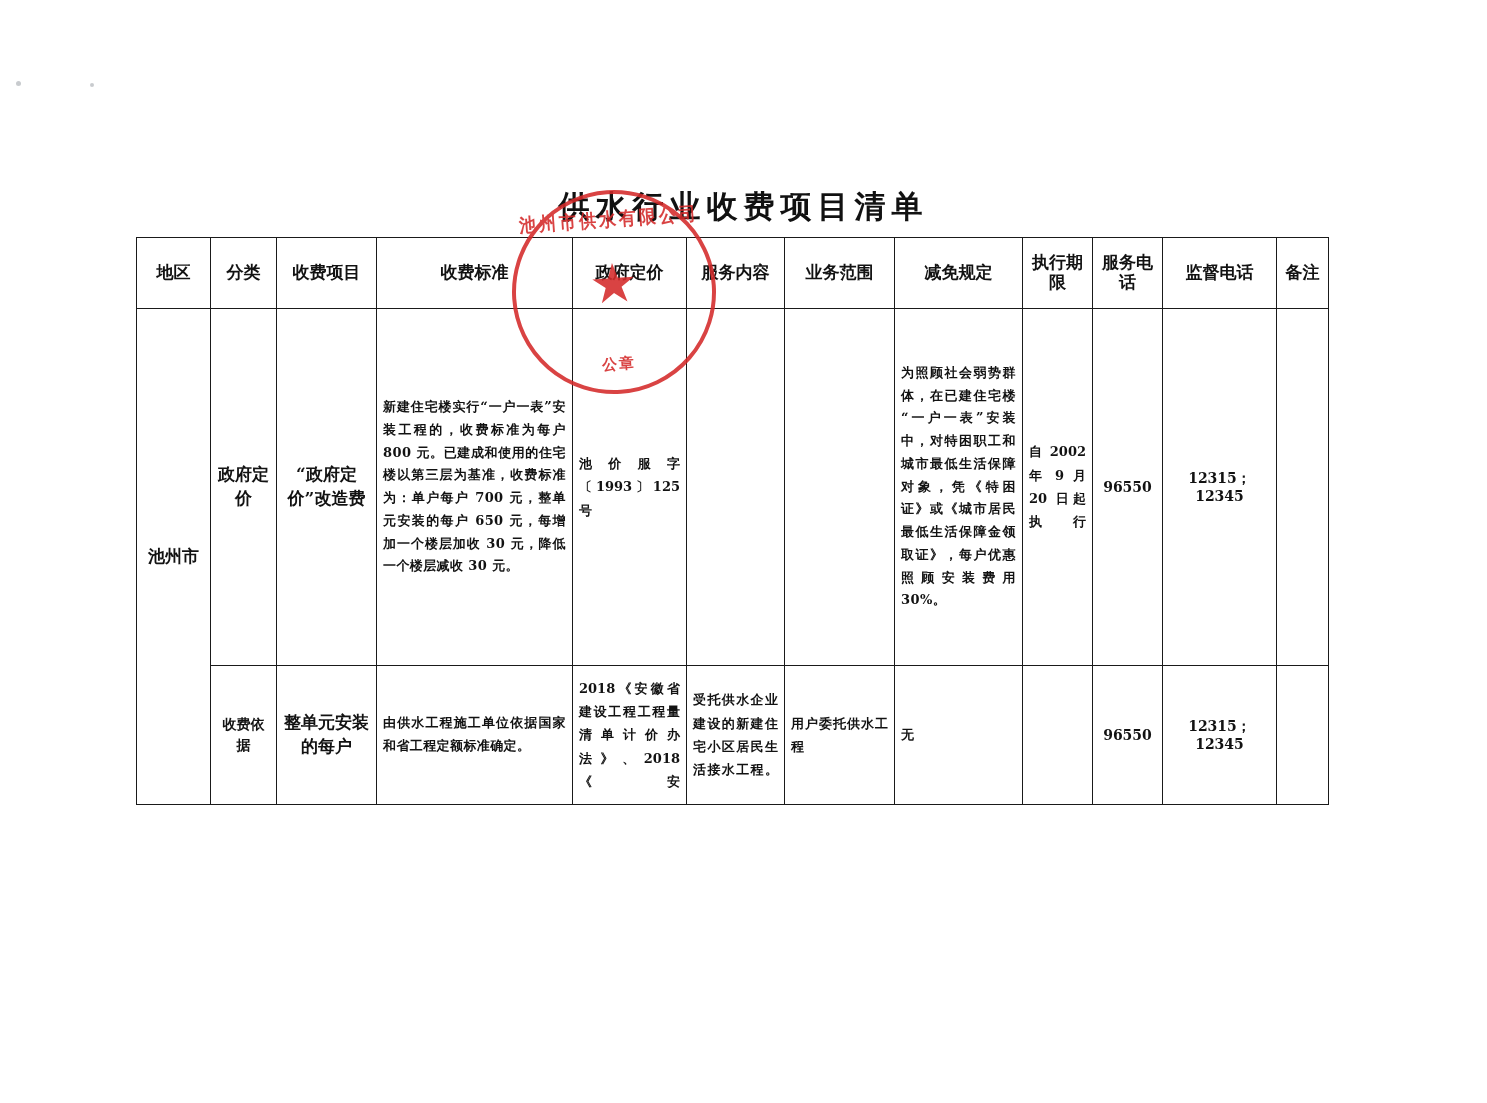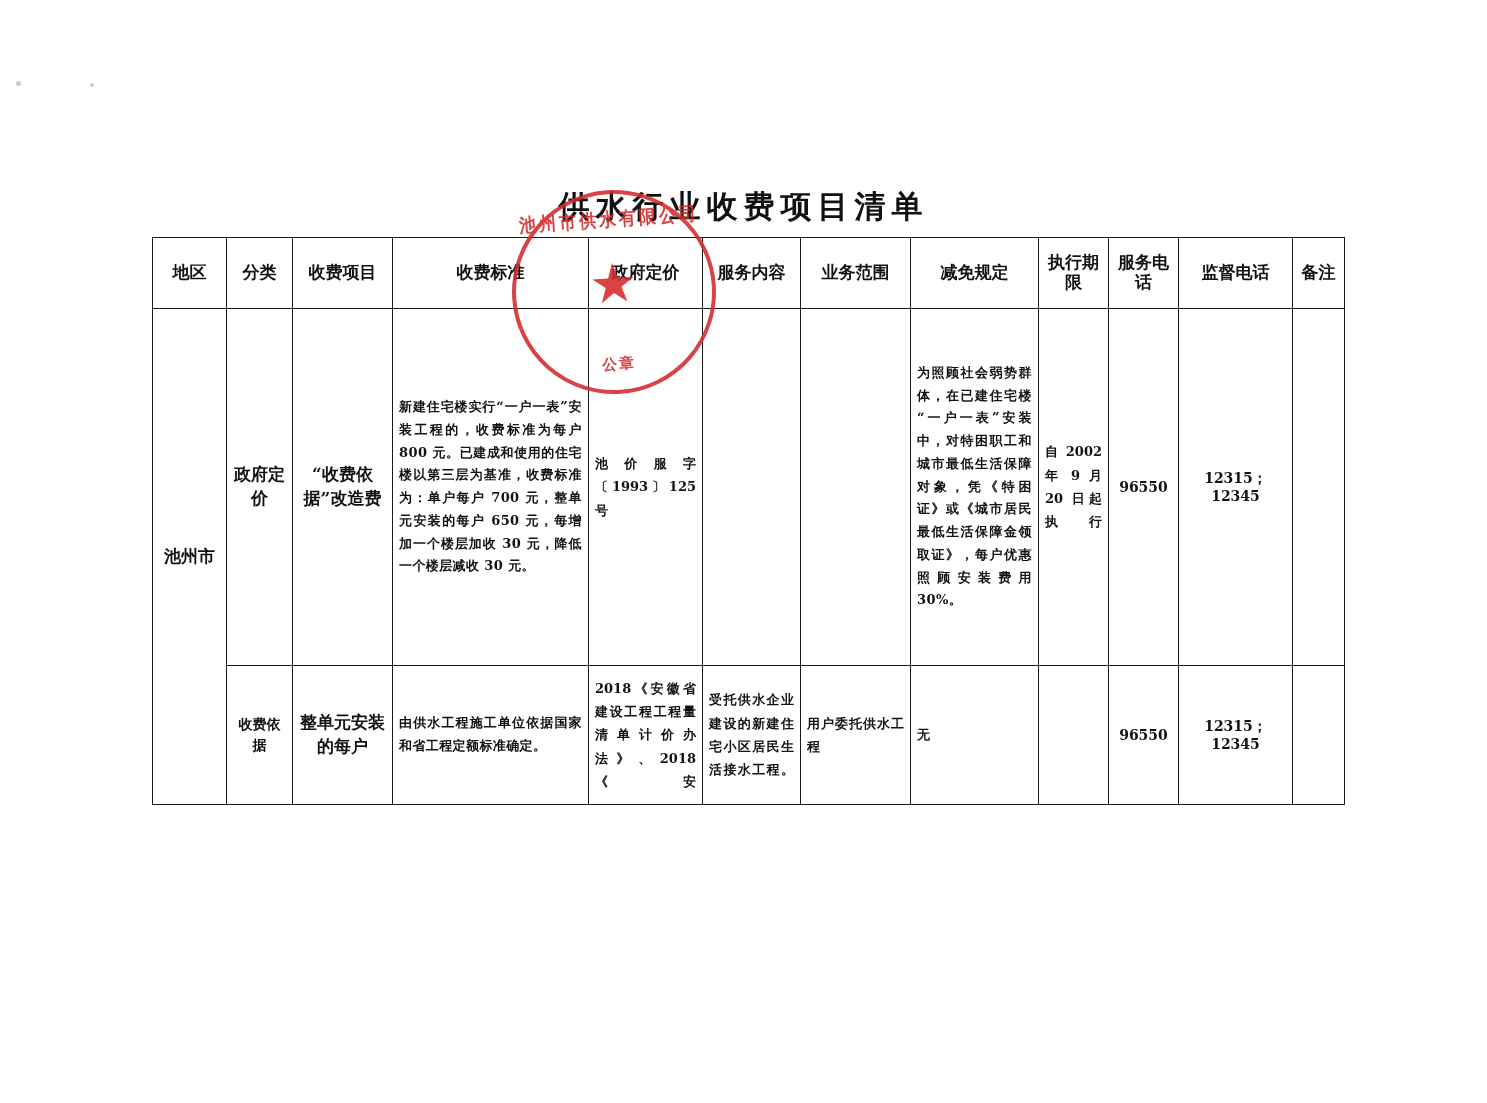--- a/index.html
+++ b/index.html
@@ -79,21 +79,21 @@
   }
   .seal .seal-text-bottom {
     bottom: 16px;
     font-size: 15px;
     letter-spacing: 2px;
   }
 
   
   table.sheet {
     position: absolute;
-    left: 152px;
+    left: 136px;
     top: 237px;
     width: 1192px;
     border-collapse: collapse;
     table-layout: fixed;
     background: transparent;
   }
   table.sheet td, table.sheet th {
     border: 1.6px solid #1a1a1a;
     vertical-align: middle;
     padding: 4px 6px;
@@ -196,21 +196,21 @@
       <th>执行期限</th>
       <th>服务电话</th>
       <th>监督电话</th>
       <th>备注</th>
     </tr>
   </thead>
   <tbody>
     <tr>
       <td rowspan="2" class="cell-center">池州市</td>
       <td class="cell-center">政府定价</td>
-      <td class="cell-center">“收费依据”改造费</td>
+      <td class="cell-center">“政府定价”改造费</td>
       <td class="cell-body top-pad" style="height:348px;">新建住宅楼实行“一户一表”安装工程的，收费标准为每户 800 元。已建成和使用的住宅楼以第三层为基准，收费标准为：单户每户 700 元，整单元安装的每户 650 元，每增加一个楼层加收 30 元，降低一个楼层减收 30 元。</td>
       <td class="cell-justify-narrow">池价服字〔1993〕125号</td>
       <td></td>
       <td></td>
       <td class="cell-body top-pad">为照顾社会弱势群体，在已建住宅楼“一户一表”安装中，对特困职工和城市最低生活保障对象，凭《特困证》或《城市居民最低生活保障金领取证》，每户优惠照顾安装费用 30%。</td>
       <td class="cell-justify-narrow">自 2002 年 9 月 20 日起执行</td>
       <td class="cell-num">96550</td>
       <td class="cell-num">12315；12345</td>
       <td></td>
     </tr>

